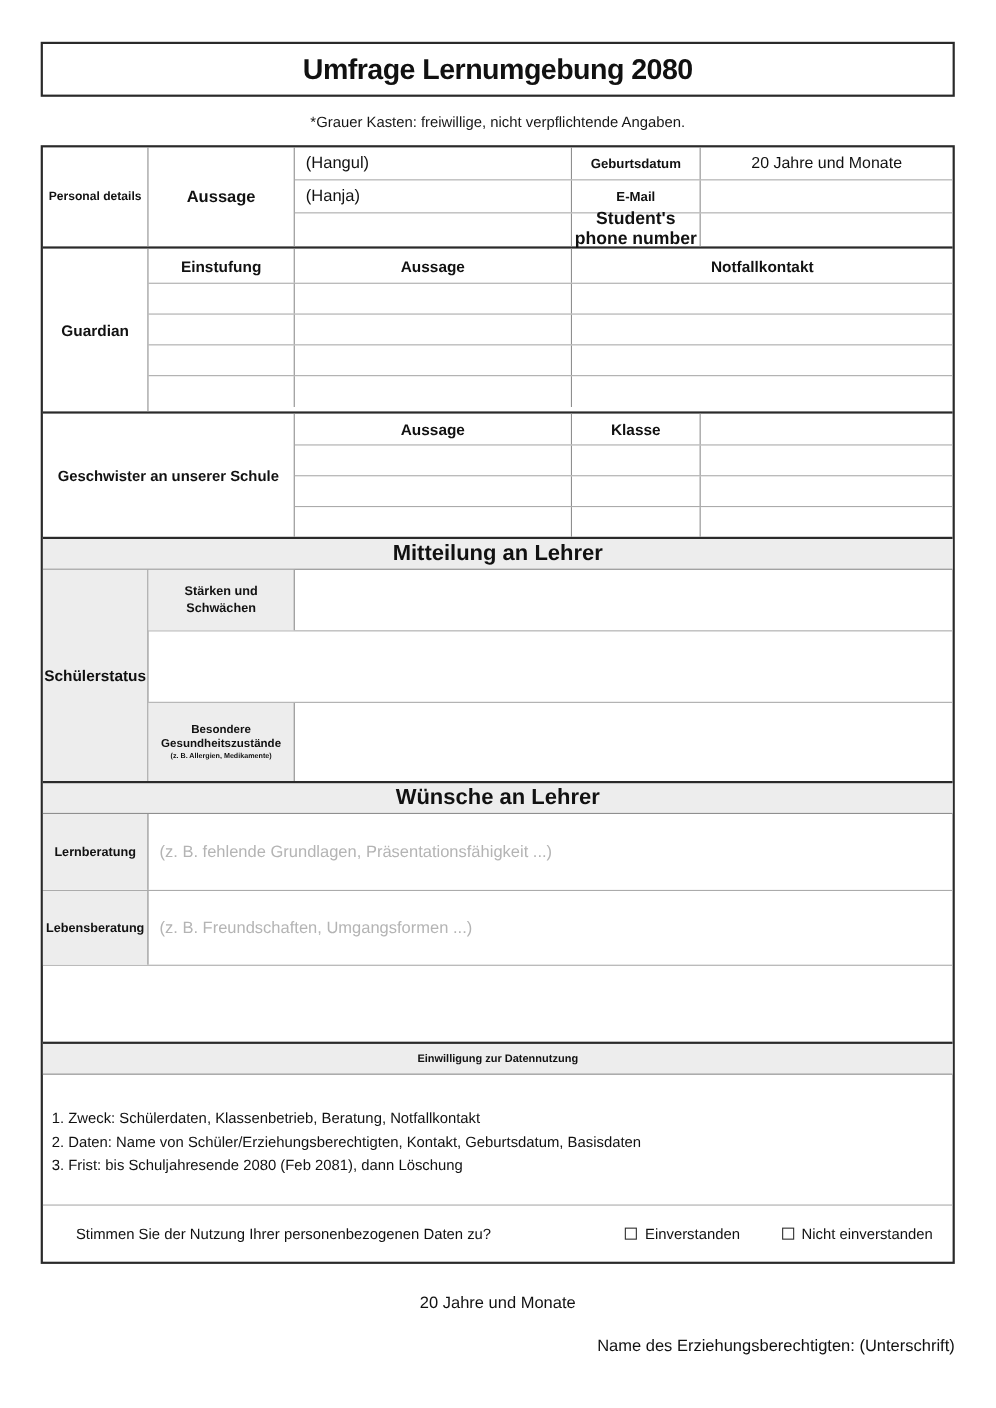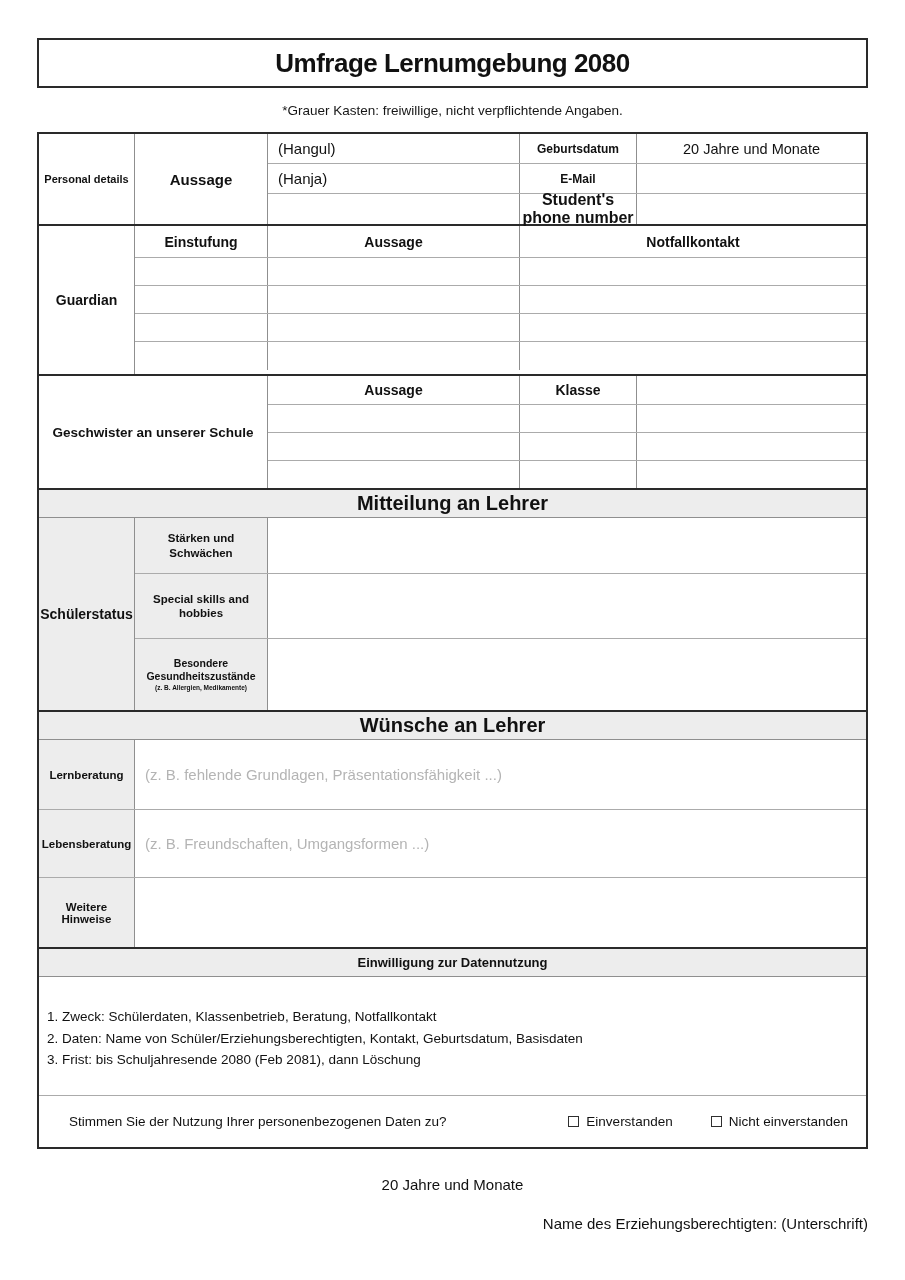--- a/index.html
+++ b/index.html
@@ -50,21 +50,21 @@
   .sec-siblings { display: flex; height: 114px; }
   .w-ab { width: 229px; }
   .s-head { display: flex; height: 30px; }
   .s-row { display: flex; height: 28px; }
   .lbl-sib { font-size: 13.5px; font-weight: 700; }
 
   
   .band { height: 30px; border-top: 2px solid #2a2a2a; border-bottom: 1px solid #8f8f8f;
     background: #ededed; display: flex; align-items: center; justify-content: center;
     font-weight: 700; font-size: 20px; }
-  .band-sm { font-size: 13px; }
+  .band-sm { font-size: 10px; }
 
   
   .sec-status { display: flex; height: 192px; }
   .st-row { display: flex; }
   .st-lbl { font-size: 11.5px; font-weight: 700; flex-direction: column; line-height: 1.25; padding: 0 4px; }
   .st-lbl .sub { font-size: 6.5px; font-weight: 700; }
   .st-lbl-sm { font-size: 10.5px; }
 
   
   .sec-wishes { display: flex; flex-direction: column; }
@@ -184,23 +184,20 @@
     <div class="sec-status">
       <div class="cell w-a vline lbl-md gray">Schülerstatus</div>
       <div class="stack">
         <div class="st-row hline" style="height:56px;">
           <div class="cell w-b vline st-lbl gray">
             <span>Stärken und Schwächen</span>
           </div>
           <div class="cell grow"></div>
         </div>
         <div class="st-row hline" style="height:65px;">
-          <div class="cell w-b vline st-lbl gray">
-            <span>Special skills and hobbies</span>
-          </div>
           <div class="cell grow"></div>
         </div>
         <div class="st-row" style="height:71px;">
           <div class="cell w-b vline st-lbl st-lbl-sm gray">
             <span>Besondere Gesundheitszustände</span>
             <span class="sub">(z. B. Allergien, Medikamente)</span>
           </div>
           <div class="cell grow"></div>
         </div>
       </div>
@@ -211,21 +208,20 @@
     <div class="sec-wishes">
       <div class="wi-row hline" style="height:70px;">
         <div class="cell wi-lbl vline gray">Lernberatung</div>
         <div class="wi-content">(z. B. fehlende Grundlagen, Präsentationsfähigkeit ...)</div>
       </div>
       <div class="wi-row hline" style="height:68px;">
         <div class="cell wi-lbl vline gray">Lebensberatung</div>
         <div class="wi-content">(z. B. Freundschaften, Umgangsformen ...)</div>
       </div>
       <div class="wi-row" style="height:69px;">
-        <div class="cell wi-lbl vline gray">Weitere Hinweise</div>
         <div class="wi-content"></div>
       </div>
     </div>
 
     <div class="band band-sm">Einwilligung zur Datennutzung</div>
 
     <div class="terms">
       <div>1. Zweck: Schülerdaten, Klassenbetrieb, Beratung, Notfallkontakt</div>
       <div>2. Daten: Name von Schüler/Erziehungsberechtigten, Kontakt, Geburtsdatum, Basisdaten</div>
       <div>3. Frist: bis Schuljahresende 2080 (Feb 2081), dann Löschung</div>

